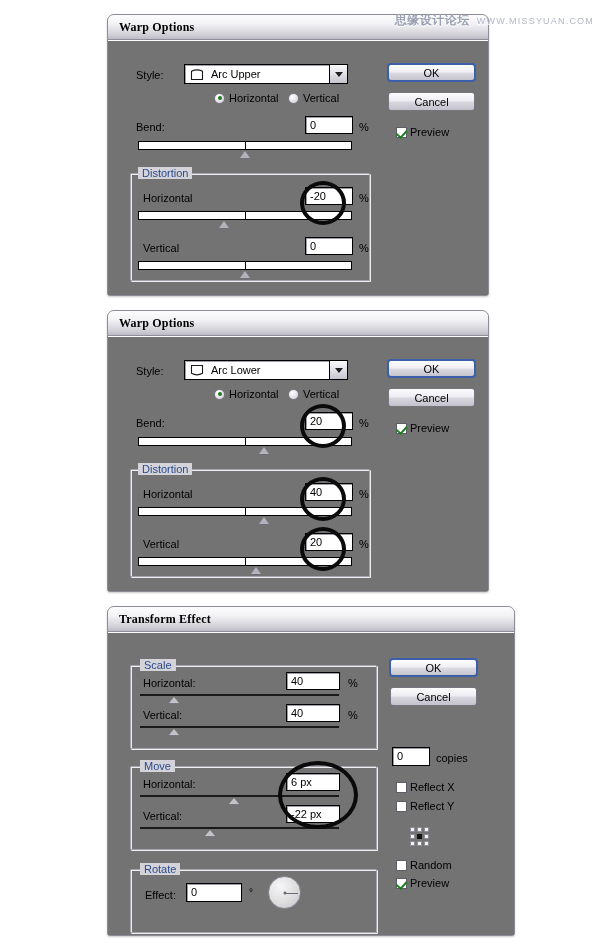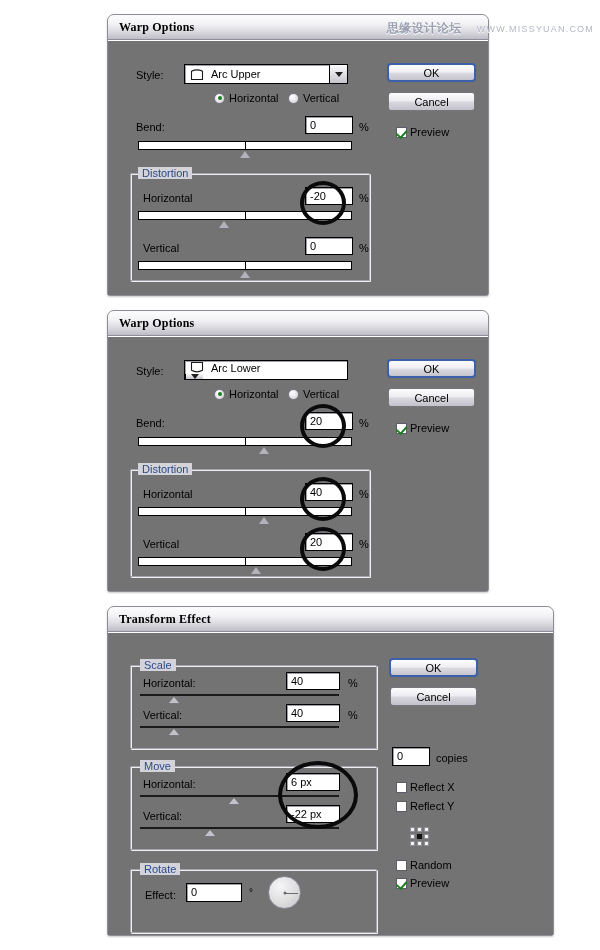--- a/index.html
+++ b/index.html
@@ -2,21 +2,21 @@
 <html><head>
 <meta charset="utf-8">
 <style>
   html,body{margin:0;padding:0;}
   body{
     width:600px;height:950px;background:#ffffff;
     font-family:"Liberation Sans","DejaVu Sans",sans-serif;
     font-size:11px;color:#000;position:relative;overflow:hidden;
   }
   .watermark{
-    position:absolute;top:20px;right:6px;display:flex;align-items:center;gap:15px;
+    position:absolute;top:12px;right:6px;display:flex;align-items:center;gap:7px;
     color:#a9aebc;font-size:11px;letter-spacing:.5px;z-index:40;
     text-shadow:0 1px 0 #fff;
   }
   .watermark .cn{font-family:"DejaVu Sans",sans-serif;font-size:12px;color:#9aa0b2;font-weight:bold;}
   .watermark .url{font-size:9px;color:#b2b7c4;letter-spacing:1.2px;}
 
   
   .dialog{
     position:absolute;
     background:#d6d5da;
@@ -270,21 +270,21 @@
   <div class="dialog-inner"></div>
 
   <div class="titlebar">
     <span class="ttl">Warp Options</span>
   </div>
 
   <div class="body">
 
     <span class="lbl" style="left:28px;top:28px;">Style:</span>
 
-    <div class="combo" style="left:76px;top:23px;width:164px;height:20px;flex-direction:column;">
+    <div class="combo" style="left:76px;top:23px;width:164px;height:20px;">
       <div class="cval">
         <svg class="warpicon" viewBox="0 0 14 13">
           <path d="M1.5 1.5 L12.5 1.5 L12.5 9.3 Q7 12.4 1.5 9.3 Z" fill="#ffffff" stroke="#1a1a1a" stroke-width="1.1"></path>
         </svg>
         <span>Arc Lower</span>
       </div>
       <div class="arrow">
         <i></i>
       </div>
     </div>
@@ -344,21 +344,21 @@
       <span class="bx"></span>
       <span>Preview</span>
     </div>
   </div>
 
   <div class="circ" style="left:192px;top:93px;width:46px;height:44px;"></div>
   <div class="circ" style="left:192px;top:166px;width:46px;height:44px;"></div>
   <div class="circ" style="left:192px;top:216px;width:46px;height:44px;"></div>
 </div>
 
-<div class="dialog" style="left:107px;top:606px;width:447px;height:330px;">
+<div class="dialog" style="left:107px;top:606px;width:408px;height:330px;">
   <div class="dialog-inner"></div>
 
   <div class="titlebar">
     <span class="ttl">Transform Effect</span>
   </div>
 
   <div class="body">
 
     <div class="group" style="left:22px;top:32px;width:247px;height:84px;"></div>
     <span class="group-title" style="left:32px;top:26px;">Scale</span>

